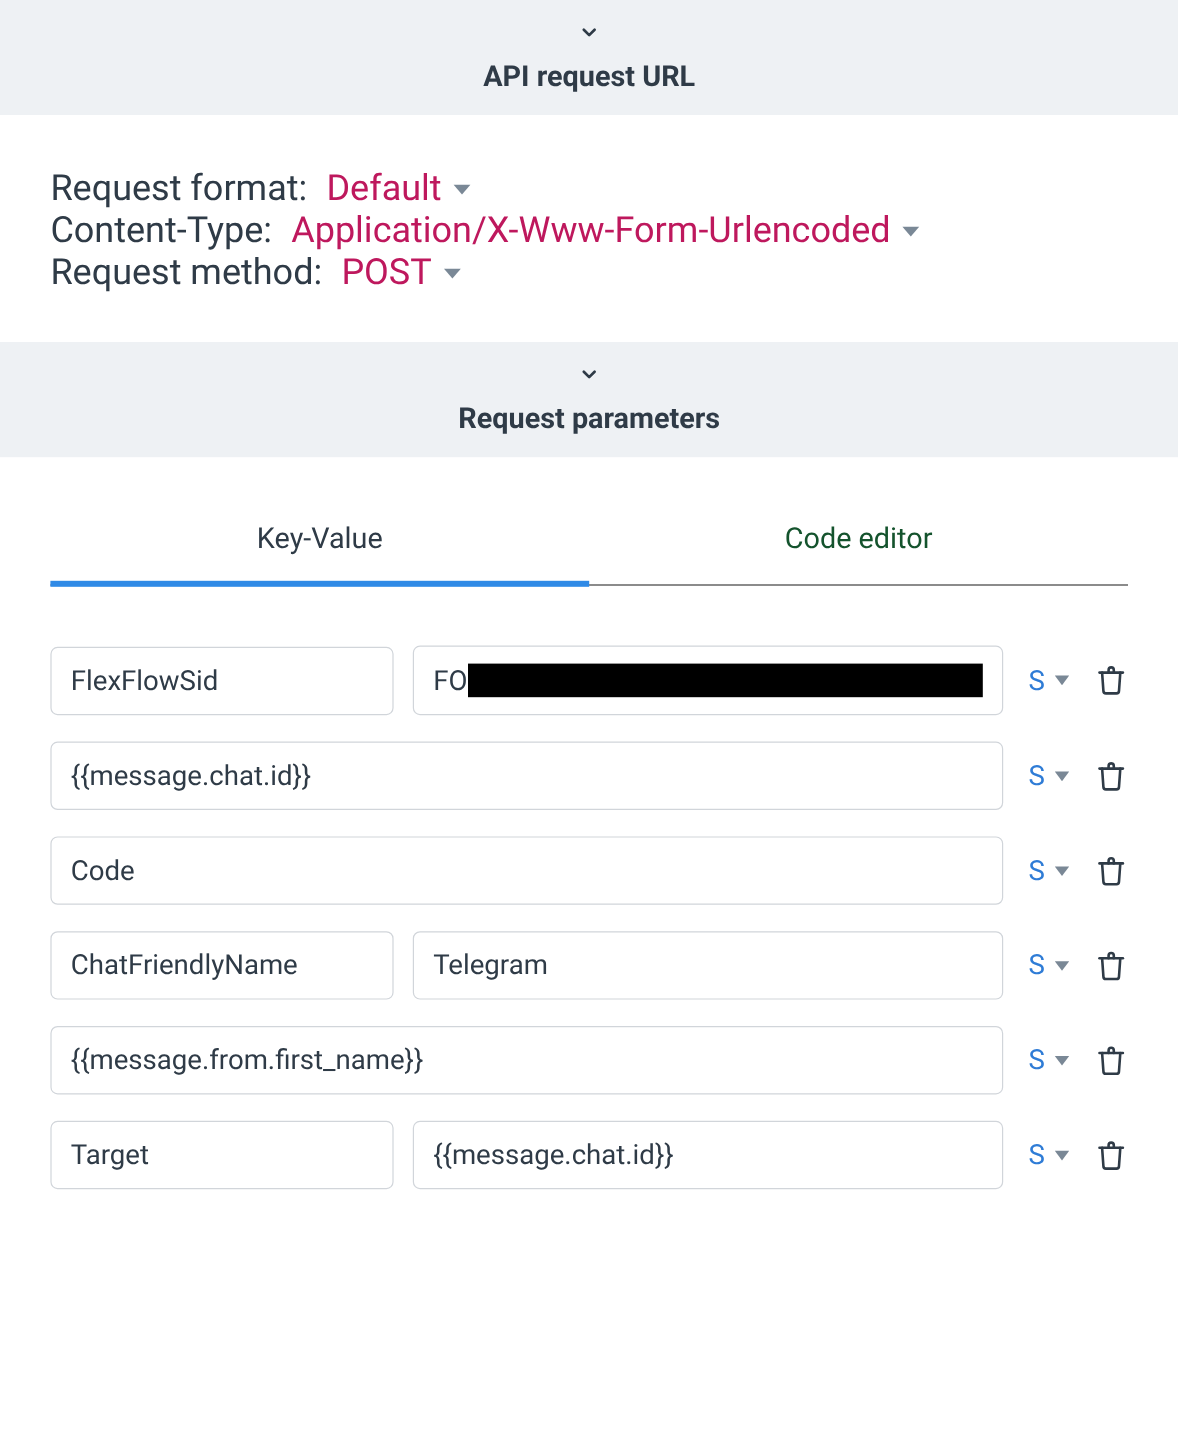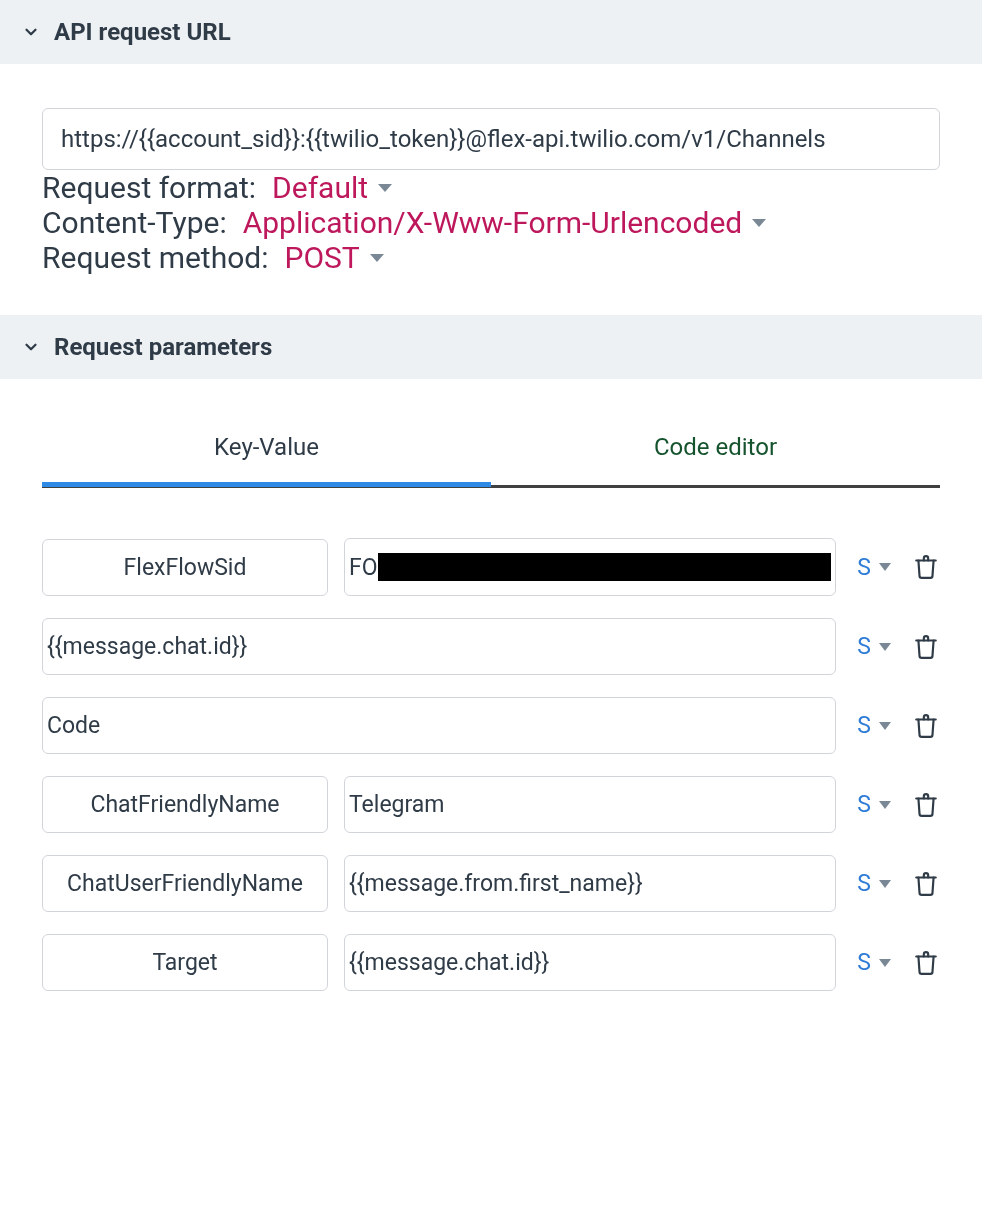--- a/index.html
+++ b/index.html
@@ -13,20 +13,21 @@
   }
   .section-header {
     display: flex;
     align-items: center;
     gap: 14px;
     padding: 18px 22px;
     background: #eef1f4;
     font-weight: 700;
     font-size: 24px;
     cursor: pointer;
+    flex-direction: column;
   }
   .section-header .chev {
     width: 18px;
     height: 18px;
     display: inline-flex;
     align-items: center;
     justify-content: center;
   }
   .section-body {
     padding: 44px 42px 40px 42px;
@@ -60,21 +61,21 @@
   }
   .dropdown .caret {
     width: 0; height: 0;
     border-left: 7px solid transparent;
     border-right: 7px solid transparent;
     border-top: 8px solid #7a8896;
   }
   .tabs {
     display: flex;
     margin: 30px 42px 0 42px;
-    border-bottom: 3px solid #404040;
+    border-bottom: 1px solid #404040;
   }
   .tab {
     flex: 1;
     text-align: center;
     padding: 24px 0;
     font-size: 24px;
     color: #14532d;
     cursor: pointer;
     position: relative;
   }
@@ -93,29 +94,28 @@
   }
   .param-row {
     display: flex;
     align-items: center;
     gap: 16px;
     margin-bottom: 22px;
   }
   .param-key, .param-val {
     border: 1px solid #d1d5da;
     border-radius: 6px;
-    padding: 14px 4px;
+    padding: 14px 16px;
     font-size: 23px;
     color: #2f3b47;
     font-family: inherit;
     background: #fff;
     overflow: hidden;
     white-space: nowrap;
     text-overflow: clip;
-    text-align: center;
   }
   .param-key { width: 286px; flex: 0 0 286px; }
   .param-val { flex: 1; display:flex; align-items:center; }
   .redact {
     display:inline-block;
     background:#000;
     height: 28px;
     width: 100%;
     vertical-align: middle;
   }
@@ -150,21 +150,20 @@
 <div class="section-header">
   <span class="chev">
     <svg width="18" height="18" viewBox="0 0 24 24">
         <path d="M6 9l6 6 6-6" fill="none" stroke="#2f3b47" stroke-width="3" stroke-linecap="round" stroke-linejoin="round"></path>
       </svg>
   </span>
   <span>API request URL</span>
 </div>
 
 <div class="section-body">
-  <input class="url-input" type="text" value="https://{{account_sid}}:{{twilio_token}}@flex-api.twilio.com/v1/Channels" style="">
 
   <div class="field-row">
     <span class="label">Request format:</span>
     <span class="dropdown">
       <span>Default</span>
       <span class="caret"></span>
     </span>
   </div>
 
   <div class="field-row">
@@ -254,21 +253,20 @@
       </span>
       <span class="trash">
         <svg width="26" height="28" viewBox="0 0 24 24" fill="none" stroke="#2f3b47" stroke-width="2" stroke-linecap="round" stroke-linejoin="round">
           <polyline points="3 6 5 6 21 6"></polyline>
           <path d="M19 6l-1 14a2 2 0 0 1-2 2H8a2 2 0 0 1-2-2L5 6"></path>
           <path d="M10 6V4a2 2 0 0 1 2-2h0a2 2 0 0 1 2 2v2"></path>
         </svg>
       </span>
     </div>
     <div class="param-row">
-      <input class="param-key" type="text" value="ChatUserFriendlyName" style="">
       <div class="param-val">{{message.from.first_name}}</div>
       <span class="type-dd">
         <span>S</span>
         <span class="caret"></span>
       </span>
       <span class="trash">
         <svg width="26" height="28" viewBox="0 0 24 24" fill="none" stroke="#2f3b47" stroke-width="2" stroke-linecap="round" stroke-linejoin="round">
           <polyline points="3 6 5 6 21 6"></polyline>
           <path d="M19 6l-1 14a2 2 0 0 1-2 2H8a2 2 0 0 1-2-2L5 6"></path>
           <path d="M10 6V4a2 2 0 0 1 2-2h0a2 2 0 0 1 2 2v2"></path>

